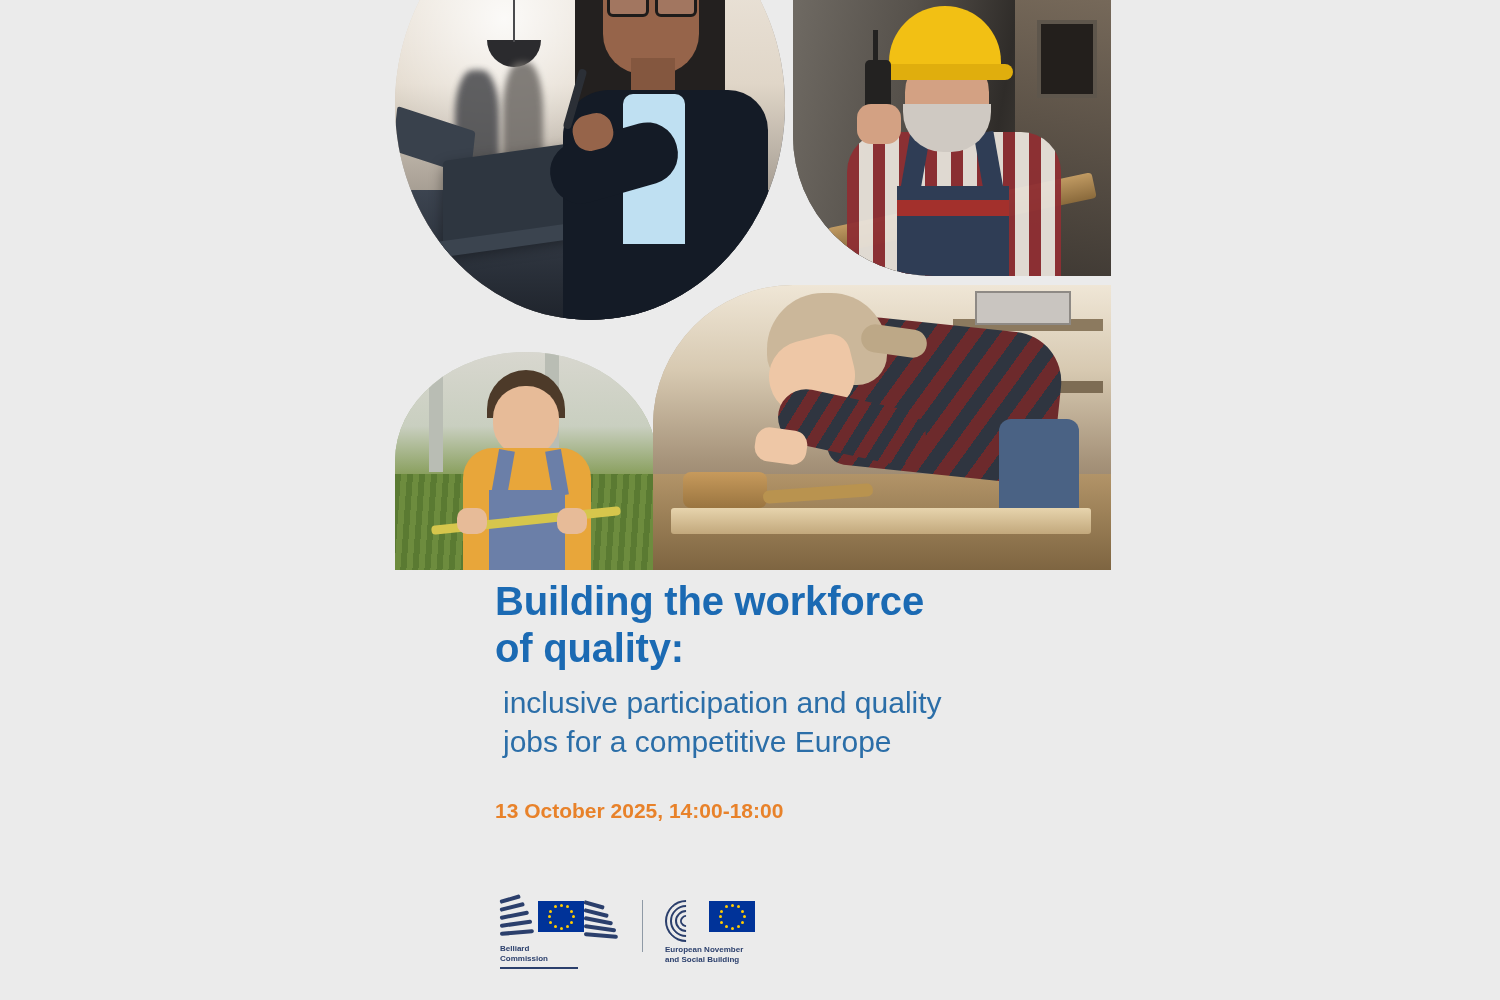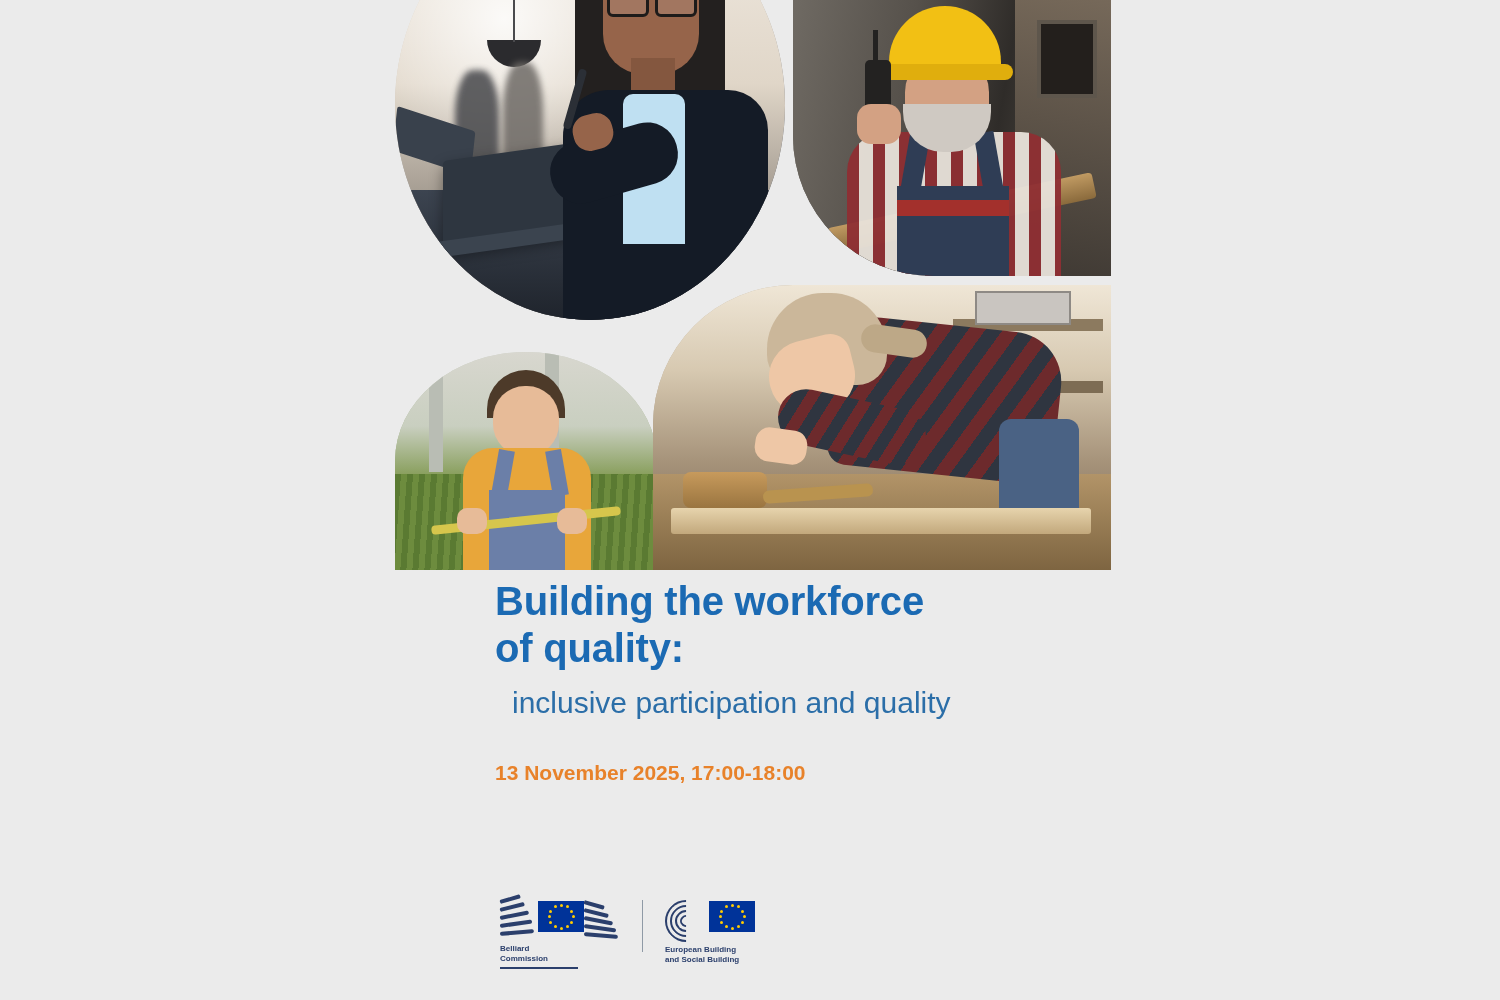--- a/index.html
+++ b/index.html
@@ -396,21 +396,21 @@
     font-weight: bold;
     line-height: 1.18;
     letter-spacing: -0.2px;
     margin: 0 0 12px 0;
   }
   .title .l2 { display: block; }
   .subtitle {
     color: #2b6ea8;
     font-size: 30px;
     line-height: 1.28;
-    margin: 0 0 34px 17px;
+    margin: 0 0 34px 8px;
   }
   .subtitle .l2 { display: block; }
   .meta {
     color: #e8822a;
     font-size: 21px;
     font-weight: bold;
     line-height: 1.5;
   }
   .meta .l2 { display: block; }
 
@@ -592,23 +592,24 @@
 
   </div>
 
   <div class="content">
     <h1 class="title">
       <span>Building the workforce</span>
       <span class="l2">of quality:</span>
     </h1>
     <p class="subtitle">
       <span>inclusive participation and quality</span>
+      <span class="l2">jobs for a competitive Europe</span>
     </p>
     <p class="meta">
-      <span>13 November 2025, 17:00-18:00</span>
+      <span>13 October 2025, 14:00-18:00</span>
     </p>
   </div>
 
   <div class="logos">
 
     <div class="logo-ec">
       <div class="ec-mark">
         <div class="ec-wave">
           <span style="top:2px;  transform: rotate(-16deg) scaleX(0.62);"></span>
           <span style="top:10px; transform: rotate(-14deg) scaleX(0.74);"></span>
@@ -668,20 +669,20 @@
             <i style="left:11.5px; top:23px;"></i>
             <i style="left:5.5px;  top:21.4px;"></i>
             <i style="left:1px;   top:17px;"></i>
             <i style="left:-0.5px; top:11.5px;"></i>
             <i style="left:1px;   top:6px;"></i>
             <i style="left:5.5px;  top:1.6px;"></i>
           </div>
         </div>
       </div>
       <div class="eesc-text">
-        <div>European Building</div>
+        <div>European November</div>
         <div>and Social Building</div>
       </div>
     </div>
 
   </div>
 
 </div>
 
 </body></html>

